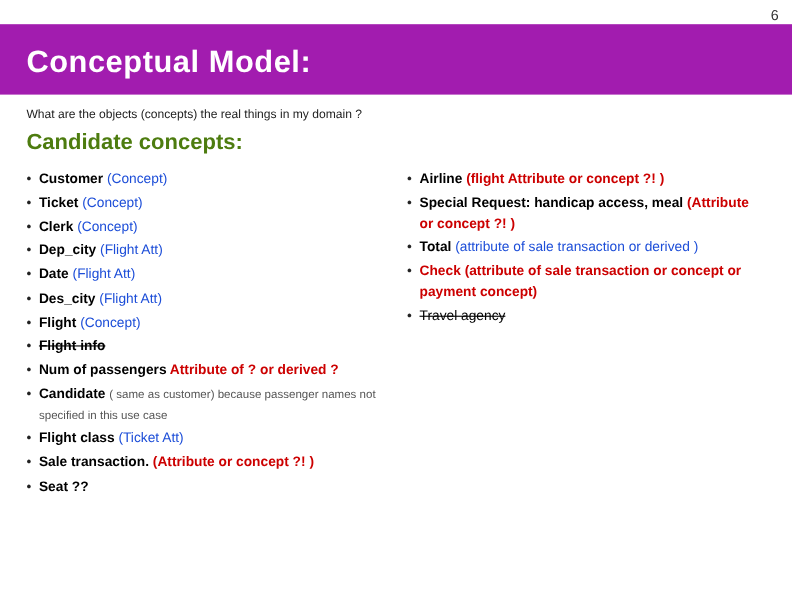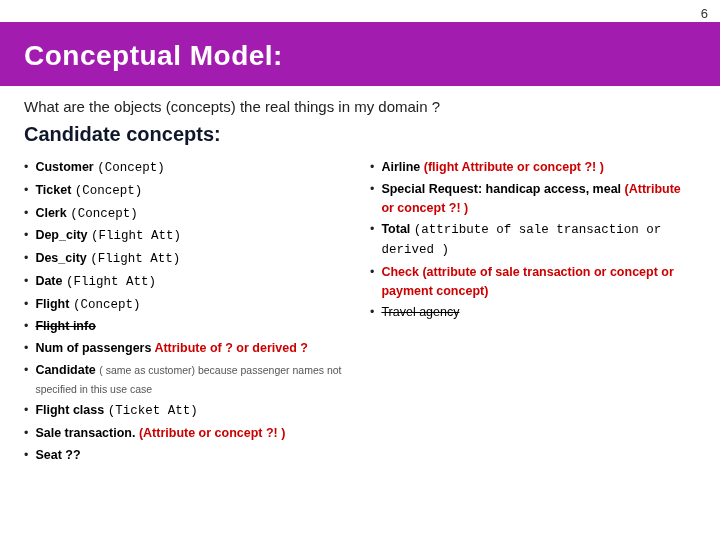--- a/index.html
+++ b/index.html
@@ -25,28 +25,28 @@
       margin-top: 22px;
     }
     #header-bar h1 {
       font-size: 28px;
       font-weight: bold;
       color: white;
       letter-spacing: 0.5px;
     }
     #subtitle {
       padding: 12px 24px 4px 24px;
-      font-size: 15px;
+      font-size: 11px;
       color: #222;
     }
     #section-title {
       padding: 4px 24px 8px 24px;
       font-size: 20px;
       font-weight: bold;
-      color: #0f172a;
+      color: #4d7c0f;
     }
     #content {
       display: flex;
       padding: 4px 24px 0 24px;
       gap: 20px;
     }
     .col {
       flex: 1;
     }
     ul {
@@ -61,21 +61,21 @@
       font-size: 12.5px;
       line-height: 1.5;
     }
     li::before {
       content: "•";
       margin-right: 7px;
       margin-top: 0px;
       flex-shrink: 0;
       color: #222;
     }
-    .orange { color: #000000; font-family: Liberation Mono, monospace; }
+    .orange { color: #1d4ed8; }
     .red { color: #cc0000; font-weight: bold; }
     .strikethrough { text-decoration: line-through; }
     .bold { font-weight: bold; }
     .small { font-size: 10.5px; color: #555; }
   </style>
 </head>
 <body>
 
 <div id="page-num">6</div>
 
@@ -95,24 +95,24 @@
         <li>
           <span><span class="bold">Ticket  </span><span class="orange">(Concept)</span></span>
         </li>
         <li>
           <span><span class="bold">Clerk   </span><span class="orange">(Concept)</span></span>
         </li>
         <li>
           <span><span class="bold">Dep_city </span><span class="orange">(Flight Att)</span></span>
         </li>
         <li>
-          <span><span class="bold">Des_city </span><span class="orange">(Flight Att)</span></span>
+          <span><span class="bold">Date       </span><span class="orange">(Flight Att)</span></span>
         </li>
         <li>
-          <span><span class="bold">Date       </span><span class="orange">(Flight Att)</span></span>
+          <span><span class="bold">Des_city </span><span class="orange">(Flight Att)</span></span>
         </li>
         <li>
           <span><span class="bold">Flight </span><span class="orange">(Concept)</span></span>
         </li>
         <li>
           <span><span class="strikethrough bold" style="text-decoration: line-through; text-align: right;">Flight info</span></span>
         </li>
         <li>
           <span><span class="bold">Num of passengers </span><span class="red">Attribute of </span><span class="red">? or derived </span><span class="red">?</span></span>
         </li>

